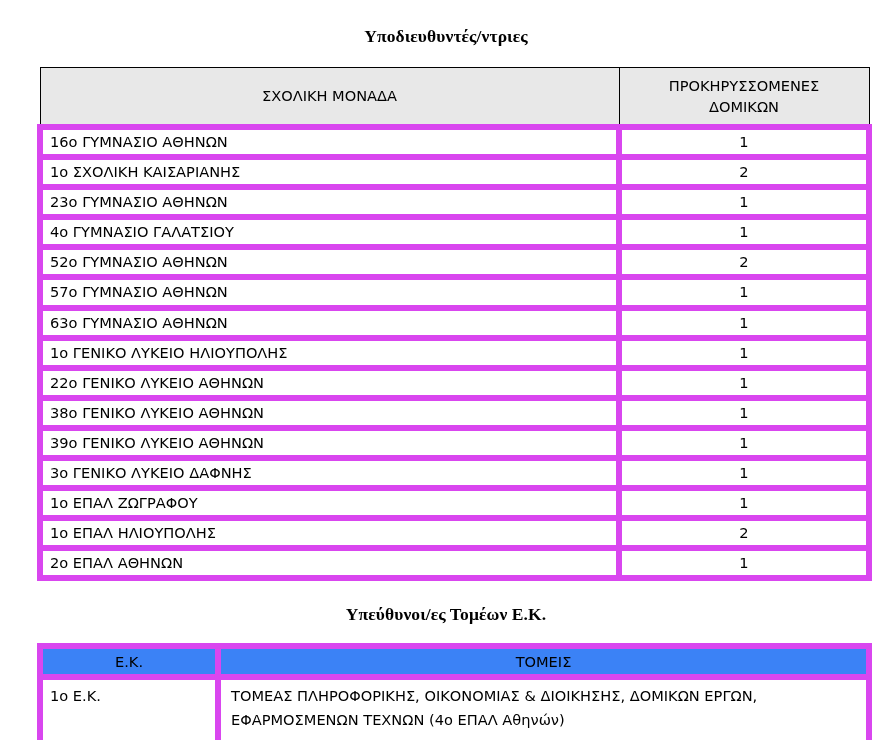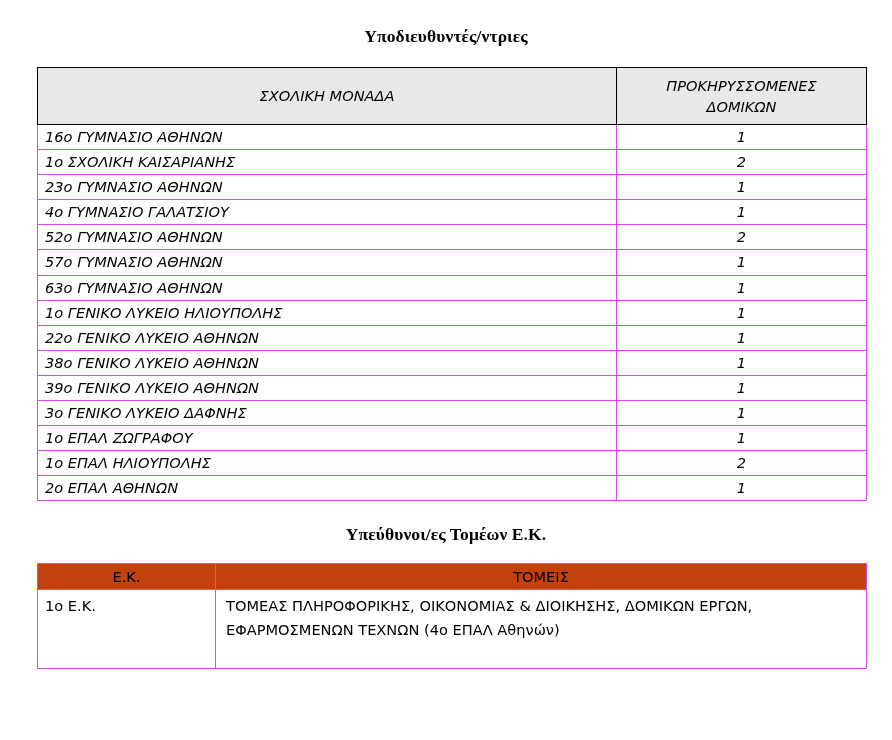--- a/index.html
+++ b/index.html
@@ -40,28 +40,27 @@
     padding: 0 26px 0 37px;
   }
   table.doc-table {
     border-collapse: collapse;
     width: 829px;
     table-layout: fixed;
     font-size: 14.6px;
   }
   table.doc-table td,
   table.doc-table th {
-    border: 1px solid #d946ef;
+    border: 6px solid #d946ef;
     padding: 0;
     vertical-align: middle;
   }
   
   #table-positions {
     margin-top: 20px;
-    font-style: italic;
   }
   #table-positions col.c-school { width: 579px; }
   #table-positions col.c-count  { width: 250px; }
 
   #table-positions thead th {
     background: #e8e8e8;
     font-weight: normal;
     text-align: center;
     height: 56px;
     line-height: 1.45;
@@ -81,21 +80,21 @@
   }
 
   
   #table-sectors {
     margin-top: 18px;
   }
   #table-sectors col.c-ek     { width: 178px; }
   #table-sectors col.c-sector { width: 651px; }
 
   #table-sectors thead th {
-    background: #c2410c;
+    background: #3b82f6;
     font-weight: normal;
     text-align: center;
     height: 25px;
     line-height: 25px;
     padding: 0 4px;
   }
   #table-sectors tbody td {
     vertical-align: top;
     height: 74px;
     line-height: 1.62;

